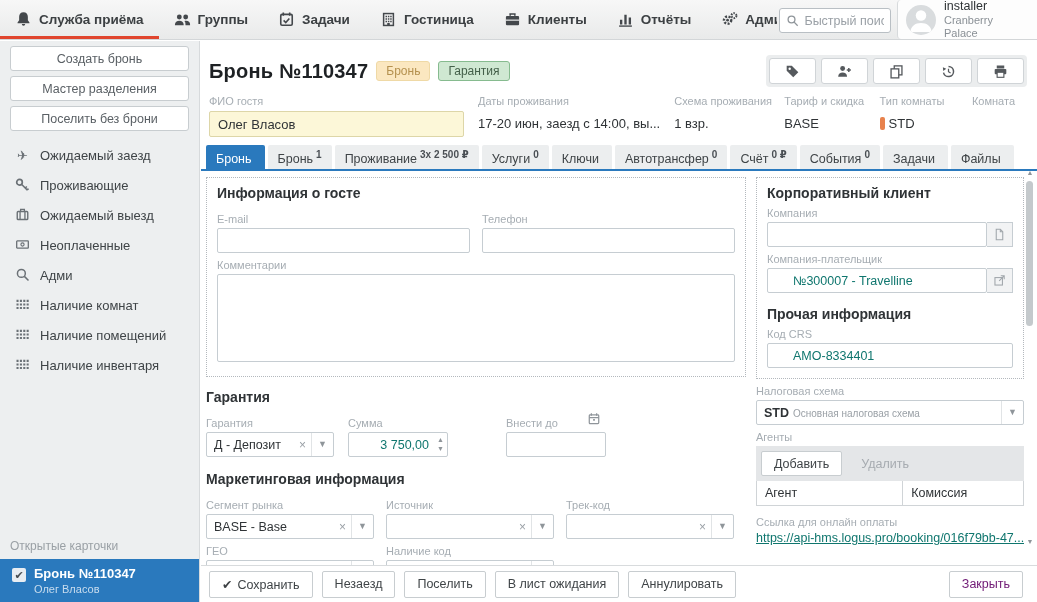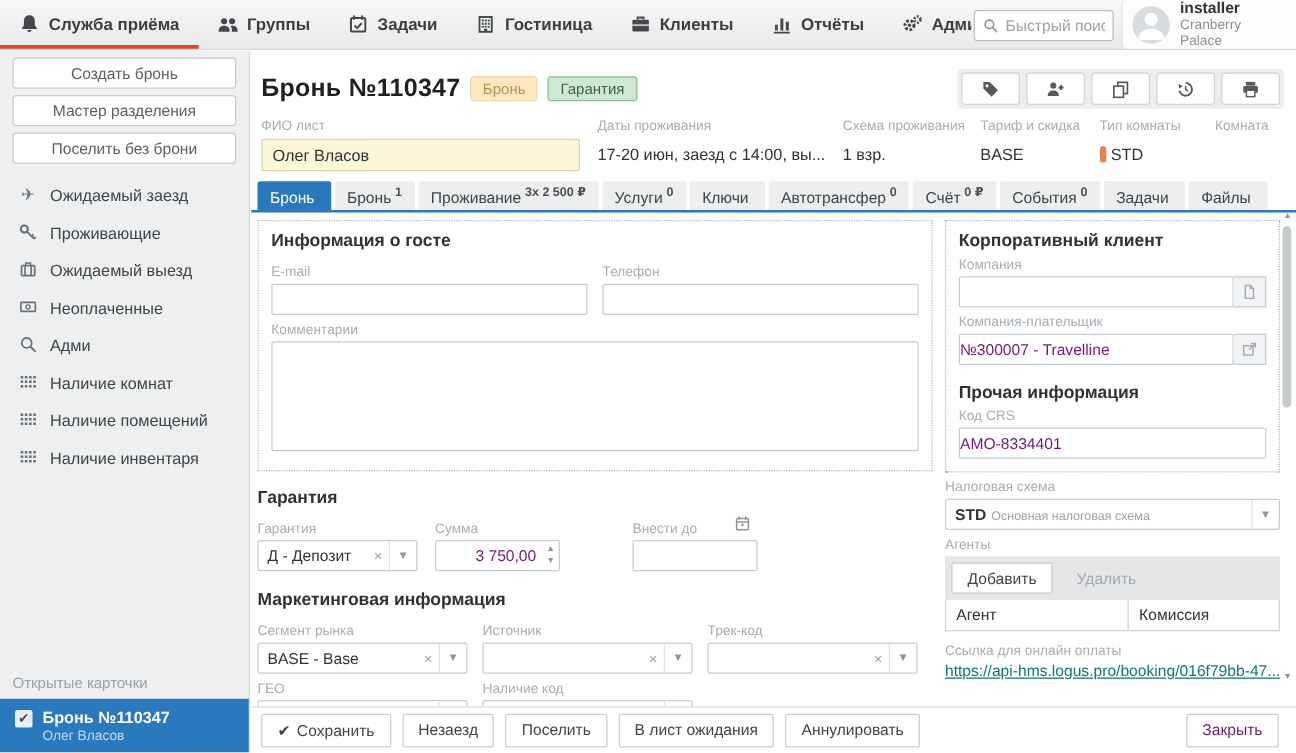--- a/index.html
+++ b/index.html
@@ -20,21 +20,21 @@
     border:1px solid #b9bfc4; border-radius:3px; height:25px; width:158px; padding:0 6px; }
   .quick-search svg { width:13px; height:13px; color:#8f959a; flex:0 0 auto; }
   .quick-search input { border:0; outline:0; width:100%; font-size:12.5px; margin-left:5px;
     font-family:inherit; color:#333; }
   .quick-search input::placeholder { color:#9aa0a6; }
   .user-panel { margin-left:auto; background:#fdfdfd; border-left:1px solid #d7dadc;
     border-radius:4px 0 0 4px; display:flex; align-items:center; gap:8px; padding:0 10px 0 8px; min-width:140px; }
   .avatar { width:30px; height:30px; border-radius:50%; background:#d9dcde; overflow:hidden; flex:0 0 auto; }
   .avatar svg { width:30px; height:30px; color:#fff; }
   .user-meta { line-height:1.2; }
-  .user-name { font-size:12.5px; font-weight:bold; color:#2f3336; }
+  .user-name { font-size:12.5px; font-weight:normal; color:#2f3336; }
   .user-hotel { font-size:11px; color:#8a9096; }
 
   
   .sidebar { position:absolute; top:41px; left:0; width:200px; bottom:0; background:#edeff0;
     border-right:1px solid #d7dadc; display:flex; flex-direction:column; }
   .side-btn { margin:5px 10px 0 10px; height:25px; background:#fff; border:1px solid #c8cdd0;
     border-radius:3px; font-size:12.5px; color:#5a6065; cursor:pointer; font-family:inherit; }
   .side-menu { margin-top:10px; }
   .side-item { display:flex; align-items:center; gap:9px; padding:7px 14px; font-size:13px;
     color:#3f4447; cursor:pointer; }
@@ -79,21 +79,21 @@
 
   
   .content { display:flex; padding:6px 14px 0 5px; gap:10px; }
   .col-left { width:540px; flex:0 0 auto; }
   .col-right { flex:1; }
 
   .dotted-box { border:1px dotted #b3b8bd; padding:7px 10px 10px 10px; }
   .sec-title { font-size:14px; font-weight:bold; color:#2f3336; margin-bottom:6px; }
   .f-label { font-size:11px; color:#a6adb3; margin:6px 0 3px 0; }
   .t-input { width:100%; height:25px; border:1px solid #c6cdd2; border-radius:2px; font-size:12.5px;
-    padding:0 0; font-family:inherit; color:#701a75; outline:none; background:#fff; }
+    padding:0 25px; font-family:inherit; color:#0f766e; outline:none; background:#fff; }
   textarea.t-input { height:88px; resize:none; padding-top:4px; }
   .row2 { display:flex; gap:12px; }
   .row2 > div { flex:1; }
 
   .sel { height:25px; border:1px solid #c6cdd2; border-radius:2px; background:#fff; display:flex;
     align-items:center; font-size:12.5px; color:#2f3336; cursor:pointer; }
   .sel .sel-val { flex:1; padding:0 7px; white-space:nowrap; overflow:hidden; }
   .sel .x { color:#9aa0a6; font-size:12px; padding:0 5px; }
   .sel .dd { color:#8f959a; font-size:9px; padding:0 6px; border-left:1px solid #e1e4e6; line-height:23px; }
 
@@ -396,21 +396,21 @@
         <div class="tool-btn">
             <svg>
               <use href="#i-print"></use>
             </svg>
           </div>
       </div>
     </div>
 
     <div class="summary">
       <div class="sum-field" style="width:262px">
-        <div class="sum-label">ФИО лист</div>
+        <div class="sum-label">ФИО гостя</div>
         <input class="fio-input" value="Олег Власов" style="">
       </div>
       <div class="sum-field" style="width:188px">
         <div class="sum-label">Даты проживания</div>
         <div class="sum-value" style="padding-top:5px">17-20 июн, заезд с 14:00, вы...</div>
       </div>
       <div class="sum-field" style="width:96px">
         <div class="sum-label">Схема проживания</div>
         <div class="sum-value" style="padding-top:5px">1 взр.</div>
       </div>

